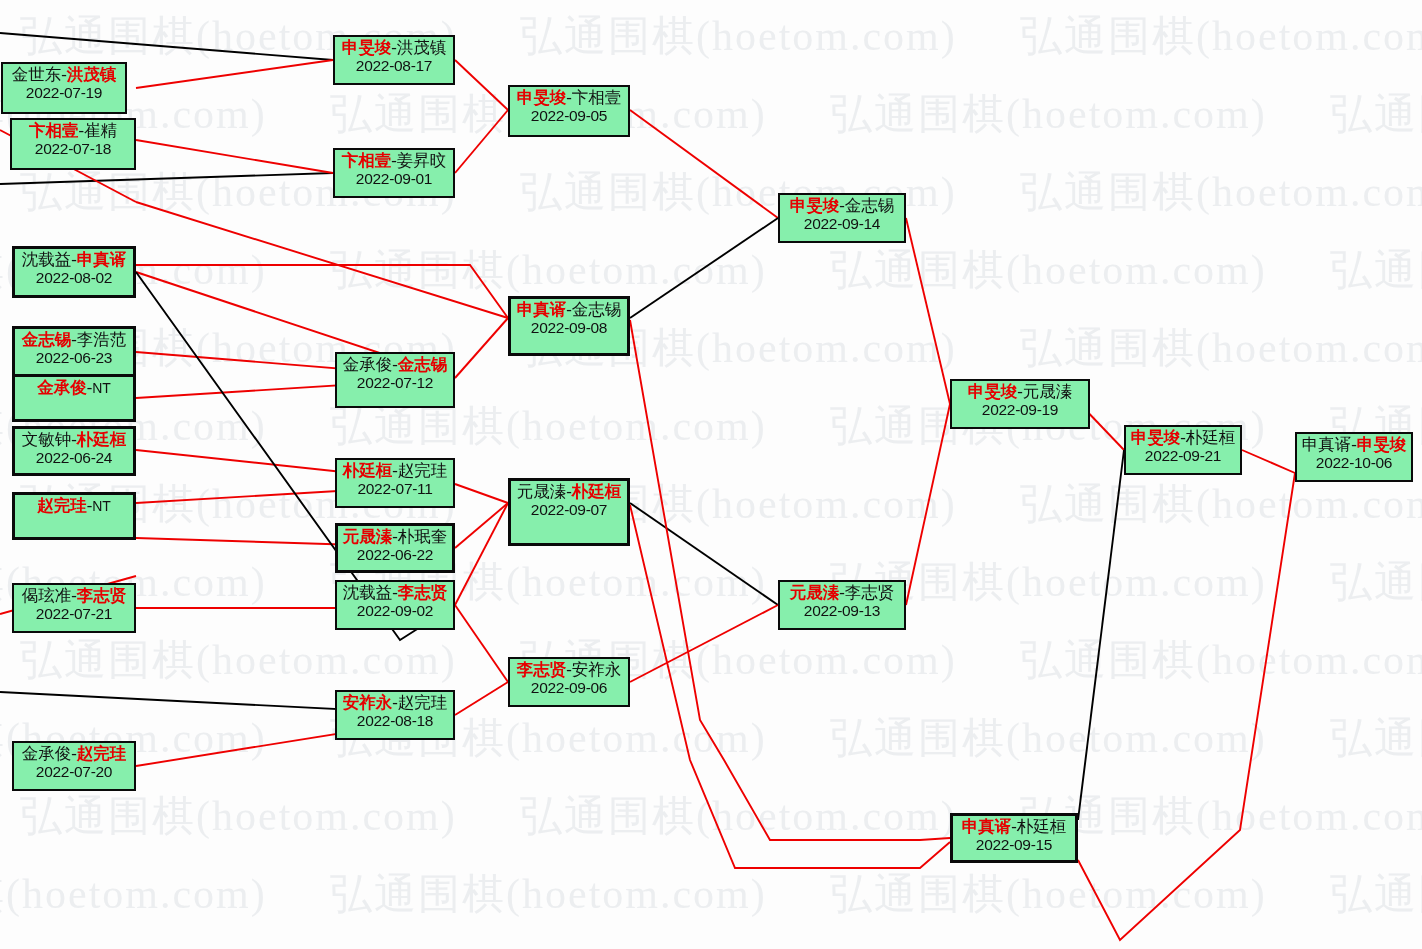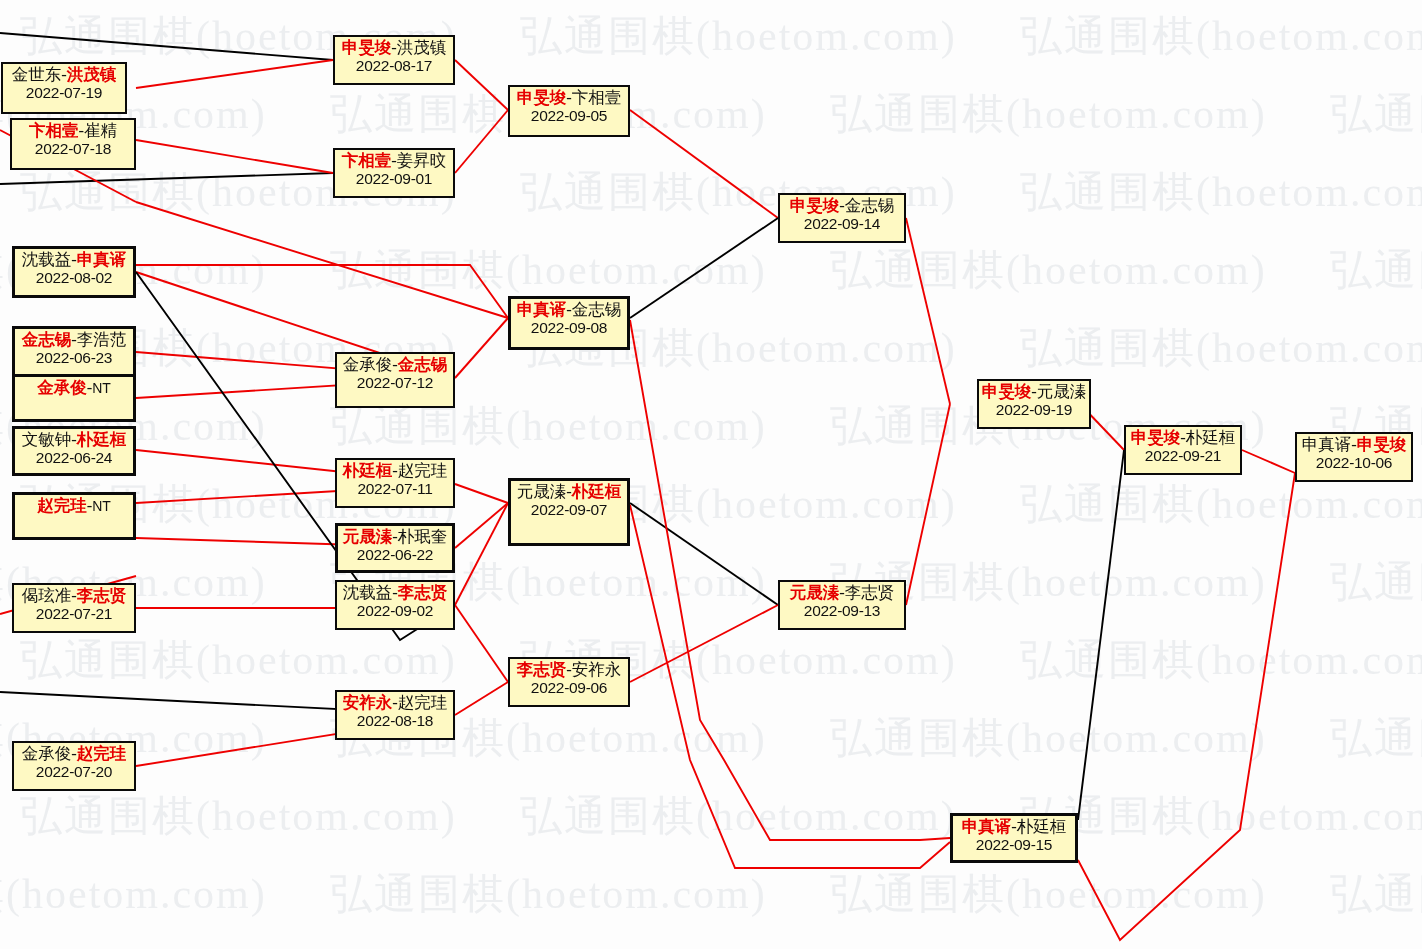--- a/index.html
+++ b/index.html
@@ -2,21 +2,21 @@
 <html><head>
 <meta charset="utf-8">
 <style>
   html,body{margin:0;padding:0;background:#fdfdfd;}
   body{font-family:"Liberation Serif","DejaVu Serif",serif;}
   #stage{position:relative;width:1422px;height:949px;background:#fdfdfd;overflow:hidden;}
   #wm{position:absolute;left:0;top:0;width:1422px;height:949px;z-index:0;pointer-events:none;}
   .wm-row{position:absolute;white-space:nowrap;color:#eceef0;font-size:42px;letter-spacing:2px;
           font-family:"Liberation Serif","DejaVu Serif",serif;}
   #edges{position:absolute;left:0;top:0;z-index:1;pointer-events:none;}
-  .node{position:absolute;z-index:3;box-sizing:border-box;background:#fef9c3;
+  .node{position:absolute;z-index:3;box-sizing:border-box;background:#86efac;
         border:2px solid #0a0a0a;text-align:center;line-height:1.12;
         font-size:16px;color:#111;padding-top:2px;}
   .node.bold{border-width:3.2px;}
   .node .ln1{display:block;white-space:nowrap;font-size:16.5px;}
   .node .ln2{display:block;white-space:nowrap;font-size:15.5px;
              font-family:"Liberation Sans","DejaVu Sans",sans-serif;letter-spacing:-0.3px;}
   .red{color:#e60000;font-weight:bold;}
   .blk{color:#111;}
   .sep{color:#111;}
   .nt{font-family:"Liberation Sans","DejaVu Sans",sans-serif;font-size:14px;color:#111;font-weight:normal;}
@@ -171,21 +171,21 @@
       <span class="ln2">2022-09-02</span>
     </div>
     <div class="node" style="left: 335px; top: 690px; width: 120px; height: 50px;">
       <span class="ln1"><span class="red">安祚永</span><span class="sep">-</span><span class="blk">赵完珪</span></span>
       <span class="ln2">2022-08-18</span>
     </div>
     <div class="node" style="left: 508px; top: 85px; width: 122px; height: 52px;">
       <span class="ln1"><span class="red">申旻埈</span><span class="sep">-</span><span class="blk">卞相壹</span></span>
       <span class="ln2">2022-09-05</span>
     </div>
-    <div class="node bold" style="left: 508px; top: 296px; width: 122px; height: 54px;">
+    <div class="node bold" style="left: 508px; top: 296px; width: 122px; height: 60px;">
       <span class="ln1"><span class="red">申真谞</span><span class="sep">-</span><span class="blk">金志锡</span></span>
       <span class="ln2">2022-09-08</span>
     </div>
     <div class="node bold" style="left: 508px; top: 478px; width: 122px; height: 68px;">
       <span class="ln1"><span class="blk">元晟溱</span><span class="sep">-</span><span class="red">朴廷桓</span></span>
       <span class="ln2">2022-09-07</span>
     </div>
     <div class="node" style="left: 508px; top: 657px; width: 122px; height: 50px;">
       <span class="ln1"><span class="red">李志贤</span><span class="sep">-</span><span class="blk">安祚永</span></span>
       <span class="ln2">2022-09-06</span>
@@ -195,21 +195,21 @@
       <span class="ln2">2022-09-14</span>
     </div>
     <div class="node" style="left: 778px; top: 580px; width: 128px; height: 50px;">
       <span class="ln1"><span class="red">元晟溱</span><span class="sep">-</span><span class="blk">李志贤</span></span>
       <span class="ln2">2022-09-13</span>
     </div>
     <div class="node bold" style="left: 950px; top: 813px; width: 128px; height: 50px;">
       <span class="ln1"><span class="red">申真谞</span><span class="sep">-</span><span class="blk">朴廷桓</span></span>
       <span class="ln2">2022-09-15</span>
     </div>
-    <div class="node" style="left: 950px; top: 379px; width: 114px; height: 50px; margin-left: 27px;">
+    <div class="node" style="left: 950px; top: 379px; width: 140px; height: 50px;">
       <span class="ln1"><span class="red">申旻埈</span><span class="sep">-</span><span class="blk">元晟溱</span></span>
       <span class="ln2">2022-09-19</span>
     </div>
     <div class="node" style="left: 1124px; top: 425px; width: 118px; height: 50px;">
       <span class="ln1"><span class="red">申旻埈</span><span class="sep">-</span><span class="blk">朴廷桓</span></span>
       <span class="ln2">2022-09-21</span>
     </div>
     <div class="node" style="left: 1295px; top: 432px; width: 118px; height: 50px;">
       <span class="ln1"><span class="blk">申真谞</span><span class="sep">-</span><span class="red">申旻埈</span></span>
       <span class="ln2">2022-10-06</span>

